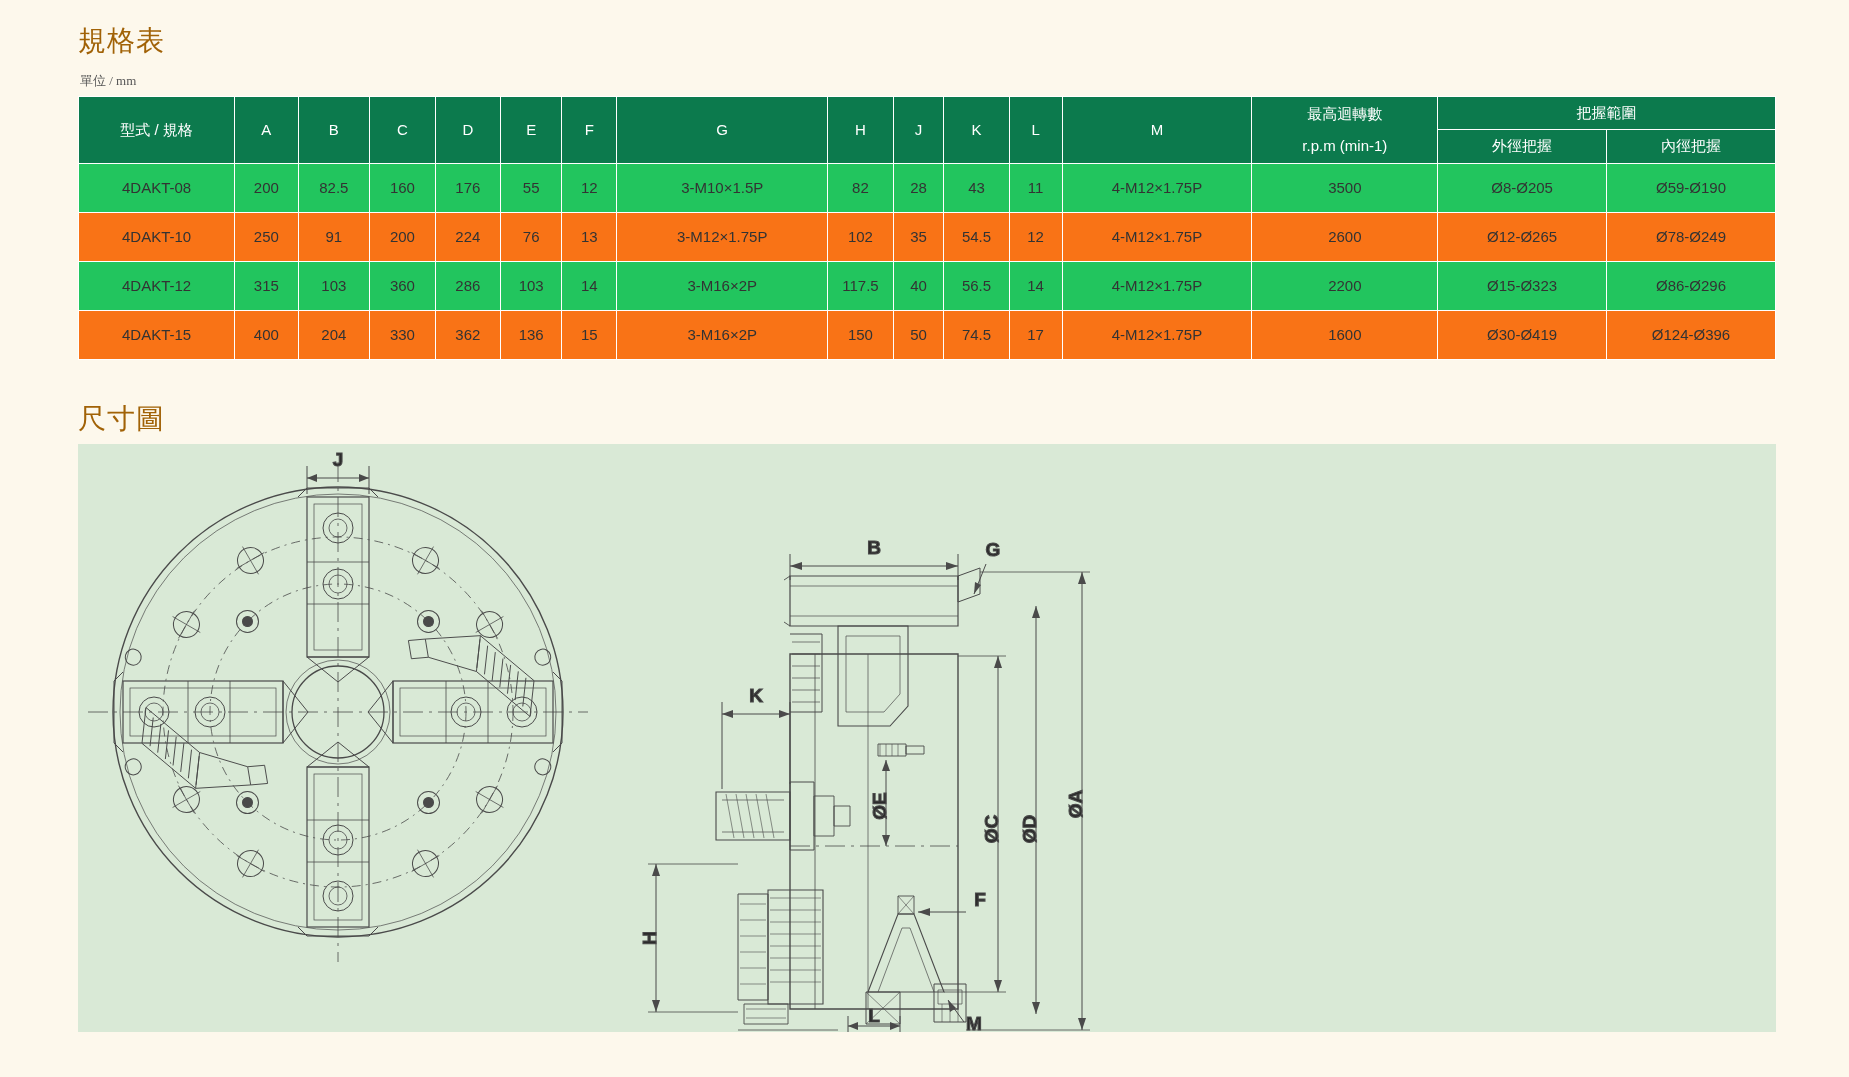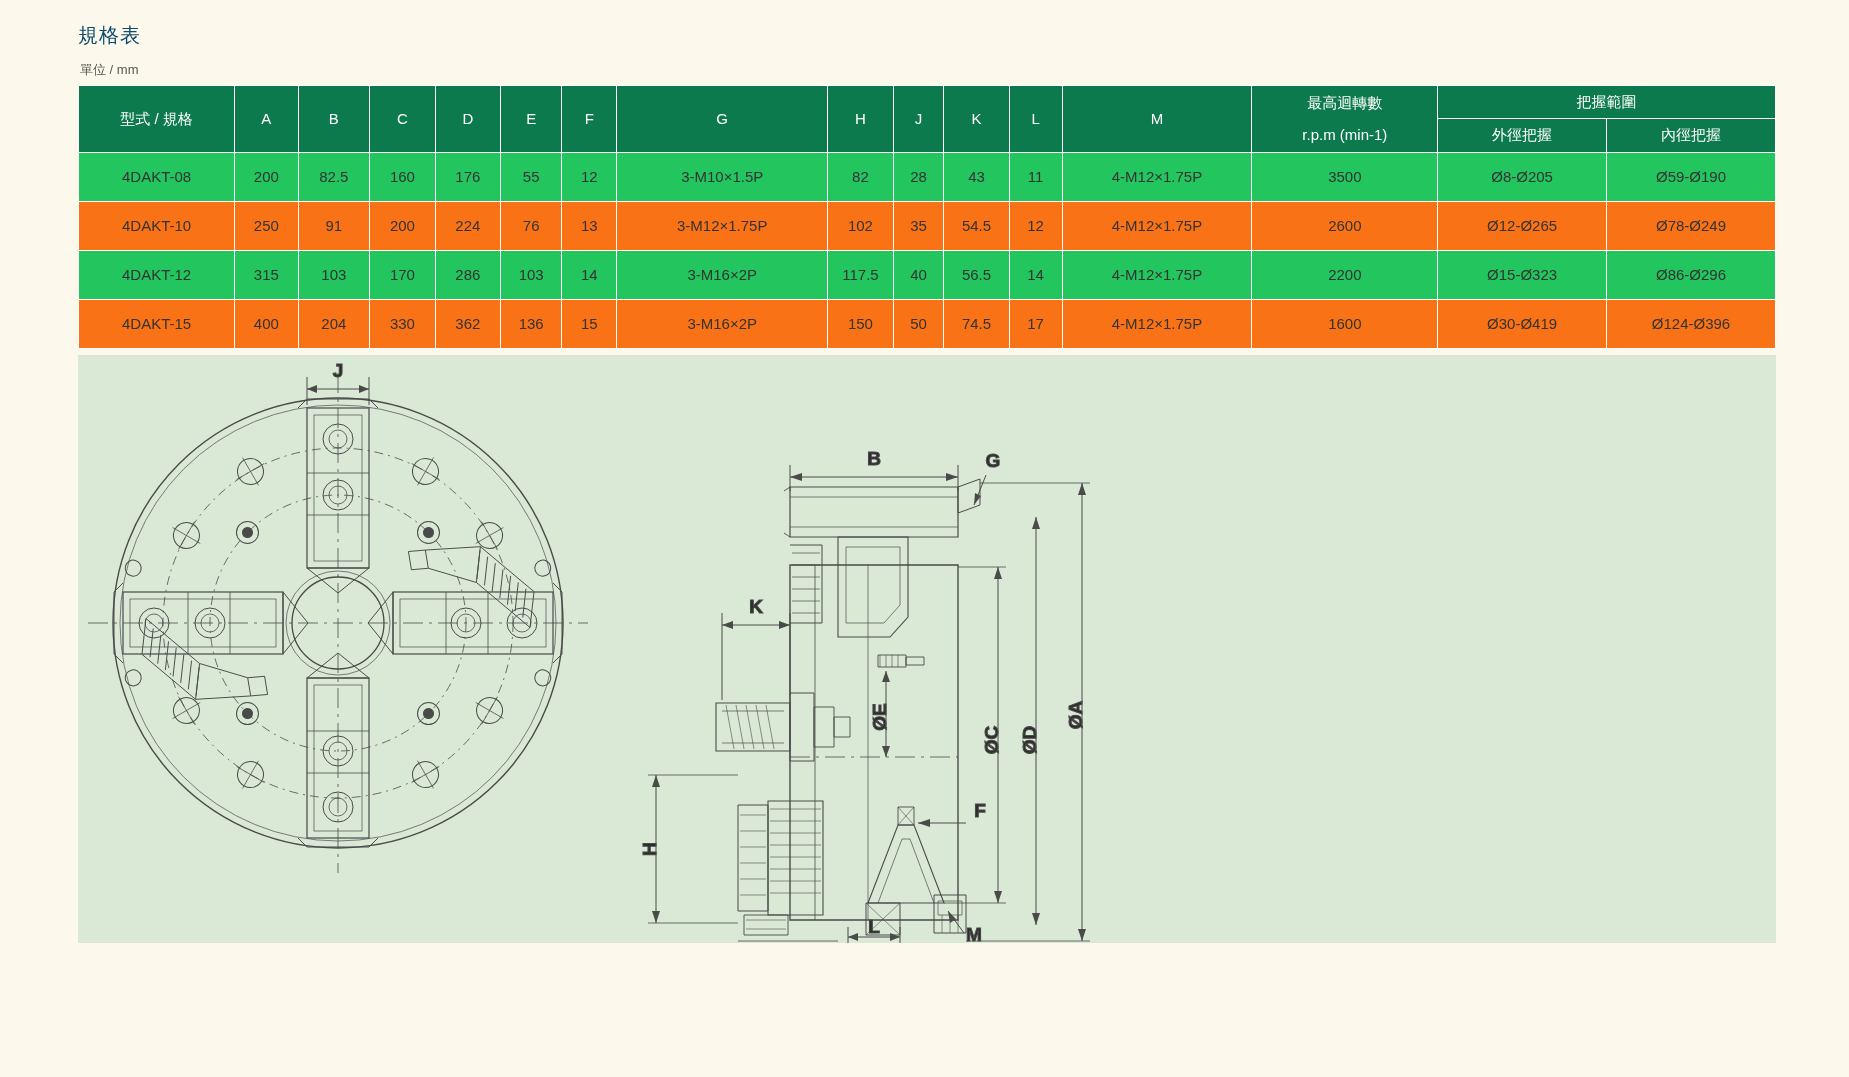--- a/index.html
+++ b/index.html
@@ -16,31 +16,32 @@
     position: relative;
   }
   .page {
     position: relative;
     width: 1849px;
     height: 1077px;
     box-sizing: border-box;
     padding: 0 78px;
   }
   .section-title {
-    color: #0c4a6e;
-    font-size: 20px;
+    color: #a16207;
+    font-size: 28px;
     font-weight: normal;
     letter-spacing: 1px;
     margin: 0;
     padding-top: 22px;
   }
   .unit-note {
     font-size: 13px;
     color: #555;
     margin: 12px 0 6px 2px;
+    font-family: Liberation Serif, serif;
   }
   table.spec {
     border-collapse: collapse;
     width: 1698px;
     table-layout: fixed;
     font-size: 15px;
   }
   table.spec thead th {
     background: #0c7a4d;
     color: #ffffff;
@@ -180,21 +181,21 @@
         <td>12</td>
         <td>4-M12×1.75P</td>
         <td>2600</td>
         <td>Ø12-Ø265</td>
         <td>Ø78-Ø249</td>
       </tr>
       <tr class="odd">
         <td>4DAKT-12</td>
         <td>315</td>
         <td>103</td>
-        <td>170</td>
+        <td>360</td>
         <td>286</td>
         <td>103</td>
         <td>14</td>
         <td>3-M16×2P</td>
         <td>117.5</td>
         <td>40</td>
         <td>56.5</td>
         <td>14</td>
         <td>4-M12×1.75P</td>
         <td>2200</td>
@@ -215,20 +216,21 @@
         <td>74.5</td>
         <td>17</td>
         <td>4-M12×1.75P</td>
         <td>1600</td>
         <td>Ø30-Ø419</td>
         <td>Ø124-Ø396</td>
       </tr>
     </tbody>
   </table>
 
+  <h1 class="section-title" style="padding-top:40px;">尺寸圖</h1>
 
   <div class="diagram-wrap">
     <svg width="1698" height="588" viewBox="0 0 1698 588" xmlns="http://www.w3.org/2000/svg">
       <g stroke="#4a4a4a" fill="none" stroke-width="1.1">
 
         <g transform="translate(260,268)">
 
           <circle cx="0" cy="0" r="225" stroke-width="1.4"></circle>
           <circle cx="0" cy="0" r="218" stroke-width="0.7"></circle>
 

